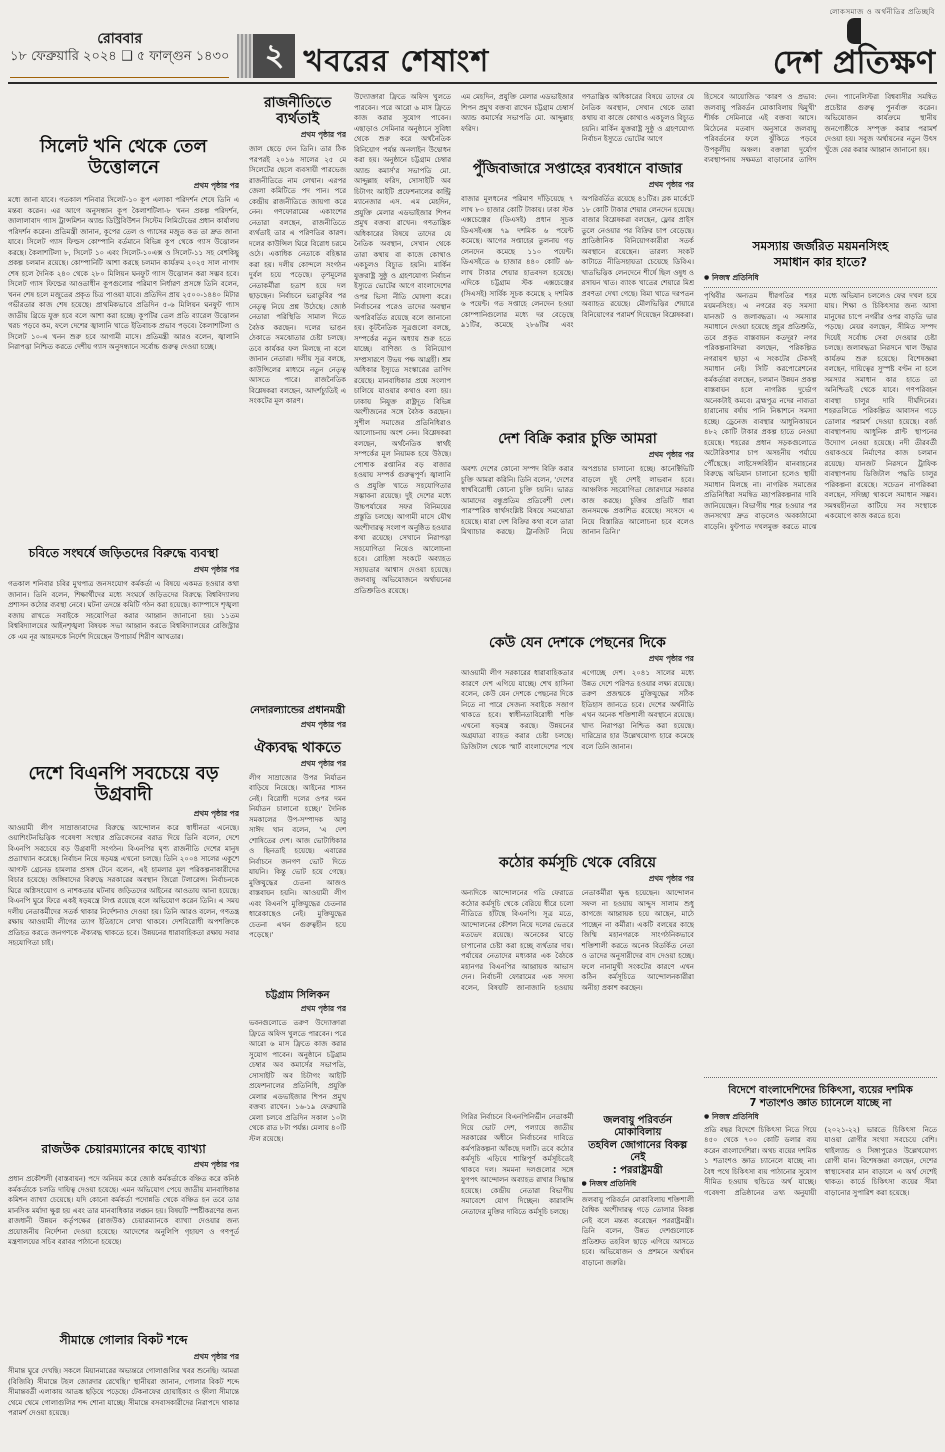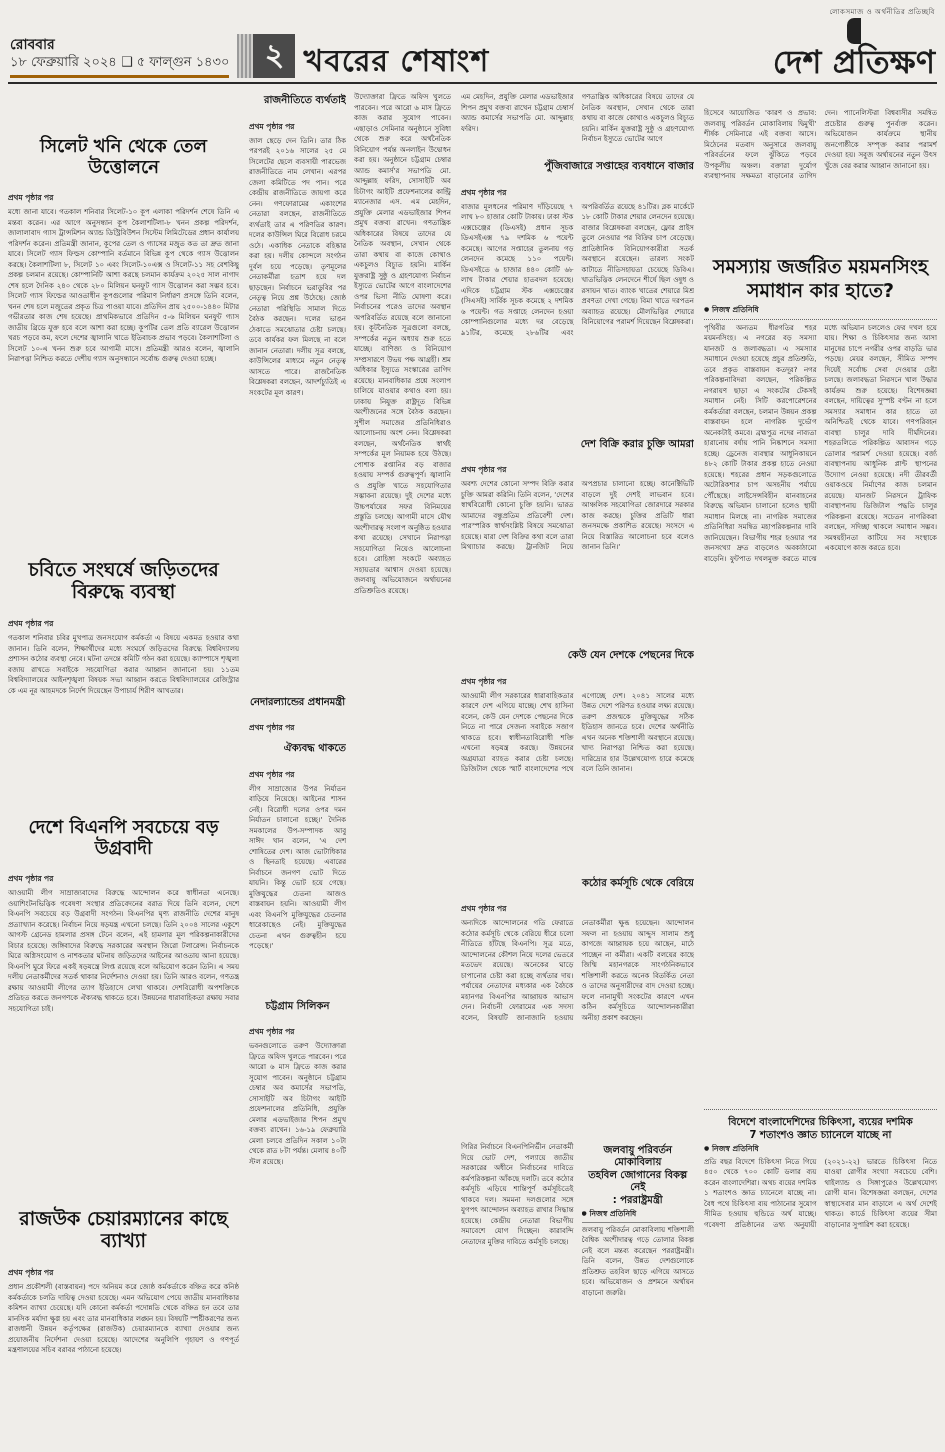--- a/index.html
+++ b/index.html
@@ -10,50 +10,50 @@
     font-family:"DejaVu Sans",sans-serif;
     overflow:hidden;
     position:relative;
   }
   .page{width:929px;height:1440px;margin:0 auto;padding-top:6px;}
 
   
   .masthead{display:flex;align-items:flex-end;justify-content:space-between;
     height:72px;border-bottom:2px solid #2a2a2a;padding:0 2px 4px 2px;}
   .mh-left{display:flex;align-items:flex-end;gap:8px;}
-  .dateblock{text-align:left;min-width:150px;padding-bottom:2px;border-bottom:3px solid #a16207;}
+  .dateblock{text-align:center;min-width:150px;padding-bottom:10px;border-bottom:1px solid #a16207;}
   .dateblock .day{font-weight:bold;font-size:14px;line-height:1.1;}
   .dateblock .date{font-size:13px;color:#333;}
   .pagemark{display:flex;align-items:stretch;height:44px;}
   .pagemark .deco{width:16px;background:repeating-linear-gradient(90deg,#9a9a9a 0 2px,#cfcecb 2px 4px);}
   .pagemark .numbox{width:42px;background:#4a4a4a;color:#f4f3f0;display:flex;align-items:center;justify-content:center;
     font-size:30px;font-weight:bold;}
   .section-title{font-size:30px;font-weight:bold;letter-spacing:1px;line-height:1;padding-bottom:2px;}
   .mh-right{text-align:right;}
   .tagline{font-size:7px;color:#444;letter-spacing:.5px;}
   .paper{display:flex;align-items:center;gap:2px;justify-content:flex-end;flex-direction:column;}
   .paper .mark{width:14px;height:26px;background:#222;border-radius:7px 0 0 7px;}
   .paper .name{font-size:32px;font-weight:bold;letter-spacing:0;line-height:1;}
 
   
   .cols{display:flex;gap:10px;margin-top:8px;height:1348px;}
   .strip{overflow:hidden;}
   #strip1{width:238px;}
   #strip2{width:208px;display:flex;gap:8px;}
   #strip2 .subcol{width:100px;overflow:hidden;}
   #strip3{width:240px;}
-  #strip4{width:240px;margin-top:16px;}
+  #strip4{width:240px;}
 
   .art{margin-bottom:8px;}
   .hl{font-weight:bold;text-align:center;line-height:1.15;margin:2px 0 1px 0;color:#111;}
   .hl.v1{font-size:18px;margin-top:44px;}
-  .hl.v2{font-size:19px;}
-  .hl.v3{font-size:10px;text-align:right;}
+  .hl.v2{font-size:12px;}
+  .hl.v3{font-size:14px;}
   .hl.v4{font-size:10px;}
-  .sub{font-size:7.5px;font-weight:bold;text-align:left;margin:15px 0 3px 0;}
+  .sub{font-size:7.5px;font-weight:bold;text-align:right;margin:3px 0 3px 0;}
   .byline{font-size:7.5px;font-weight:bold;margin:2px 0;}
   .byline .dot{font-size:6px;vertical-align:1px;}
   .bodytxt{font-size:7px;line-height:1.5;text-align:justify;overflow:hidden;word-break:break-word;}
   .twocol{column-count:2;column-gap:8px;}
   .dotted{border-top:1px dotted #666;margin:3px 0;}
   .thinrule{border-top:1px solid #888;margin:2px 0;}
   .split{display:flex;gap:8px;}
   .split .half{width:50%;overflow:hidden;}
 </style>
 </head>

